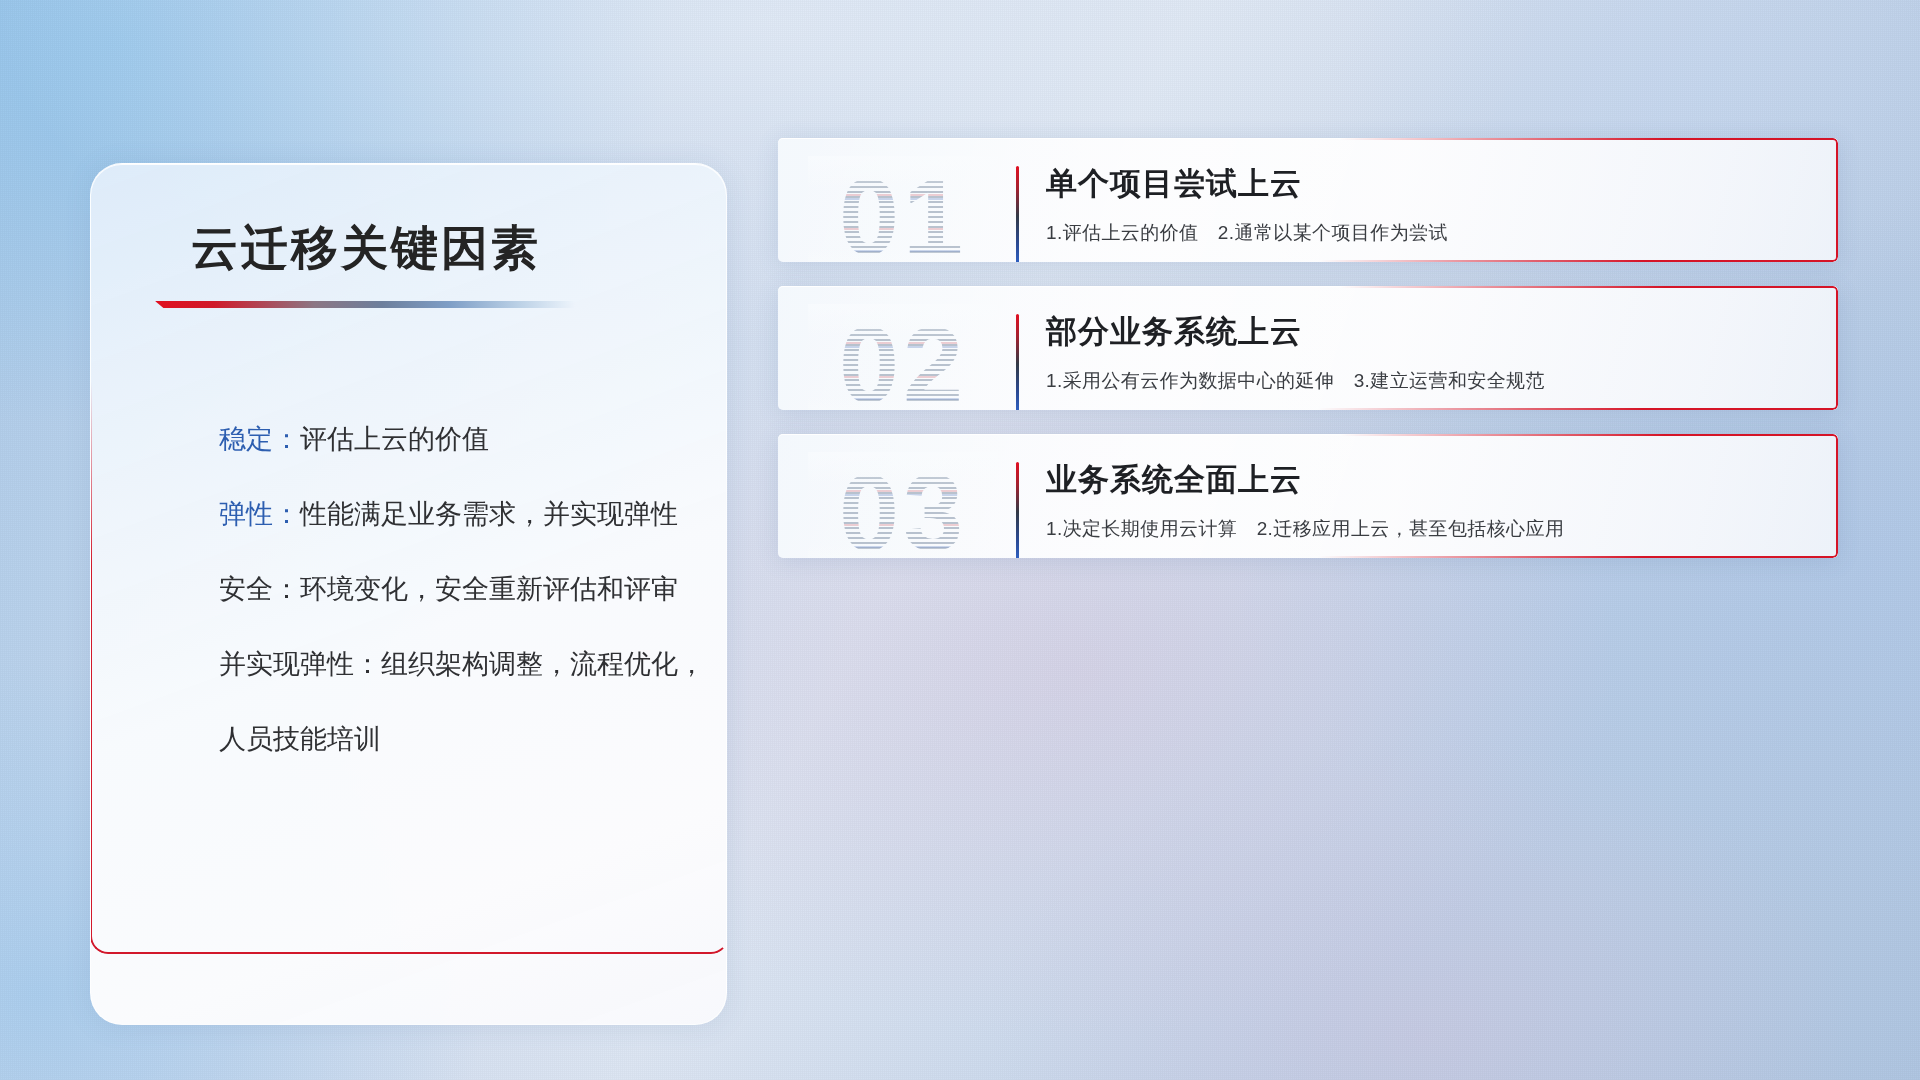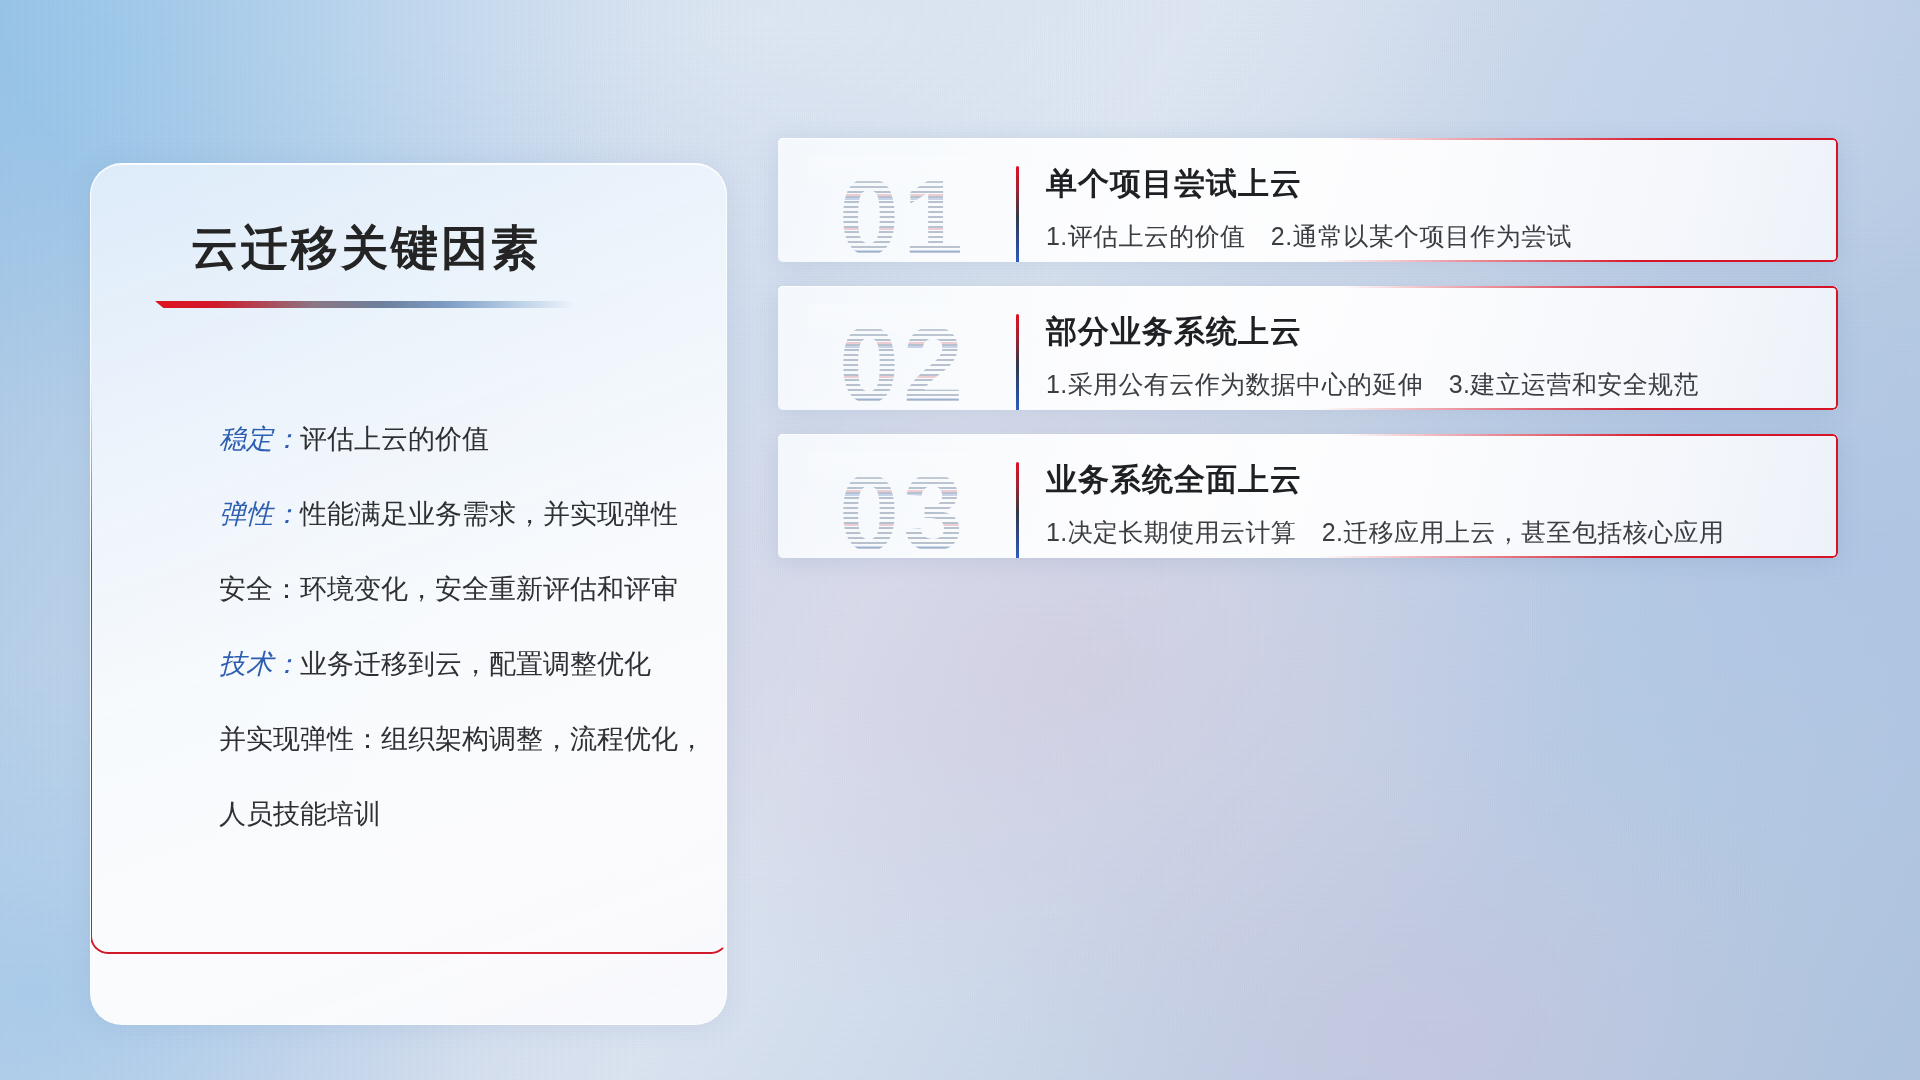--- a/index.html
+++ b/index.html
@@ -85,21 +85,21 @@
     clip-path: polygon(0 0, 100% 0, 100% 100%, 2% 100%);
     border-radius:1px;
   }
   #factor-list {
     position:absolute; left:128px; top:238px; right:40px;
   }
   .factor-row {
     font-size:27px; line-height:75px; color:#2f3033; white-space:nowrap;
   }
   .factor-row .fkey { font-weight:normal; }
-  .factor-row.accent .fkey { color:#2d5eb0;font-style:italic; }
+  .factor-row.accent .fkey { color:#2d5eb0; }
   .factor-row .fval { color:#2f3033; }
   .factor-row.cont { line-height:74px; }
 
   
   #cards { position:absolute; left:778px; top:138px; width:1060px; }
   .card {
     position:relative; height:124px; margin-bottom:24px;
     border-radius:5px;
     background:
       linear-gradient(103deg,
@@ -164,21 +164,21 @@
     position:absolute; left:238px; top:28px; width:3px; height:100px;
     background:linear-gradient(180deg, #e11022 0%, #a6202f 22%, #333a46 50%, #2b4a94 78%, #2f63c8 100%);
     border-radius:2px;
   }
   .card-body { position:absolute; left:268px; top:22px; right:40px; }
   .card-title {
     font-size:31px; font-weight:bold; color:#1e2024; letter-spacing:1px;
     white-space:nowrap; line-height:48px;
   }
   .card-sub {
-    margin-top:12px; font-size:25px; color:#3a3d42; letter-spacing:.4px;
+    margin-top:12px; font-size:19px; color:#3a3d42; letter-spacing:.4px;
     white-space:nowrap;
   }
 </style>
 </head>
 <body>
 
 <div id="bg">
   <div class="layer bg-base"></div>
   <div class="layer bg-glow-a"></div>
   <div class="layer bg-glow-b"></div>
@@ -195,23 +195,20 @@
 
     <div id="factor-list">
       <div class="factor-row accent">
         <span class="fkey">稳定：</span><span class="fval">评估上云的价值</span>
       </div>
       <div class="factor-row accent">
         <span class="fkey">弹性：</span><span class="fval">性能满足业务需求，并实现弹性</span>
       </div>
       <div class="factor-row">
         <span class="fkey">安全：</span><span class="fval">环境变化，安全重新评估和评审</span>
-      </div>
-      <div class="factor-row accent">
-        <span class="fkey">技术：</span><span class="fval">业务迁移到云，配置调整优化</span>
       </div>
       <div class="factor-row">
         <span class="fkey">并实现弹性：</span><span class="fval">组织架构调整，流程优化，</span>
       </div>
       <div class="factor-row cont">
         <span class="fval">人员技能培训</span>
       </div>
     </div>
   </section>
 

